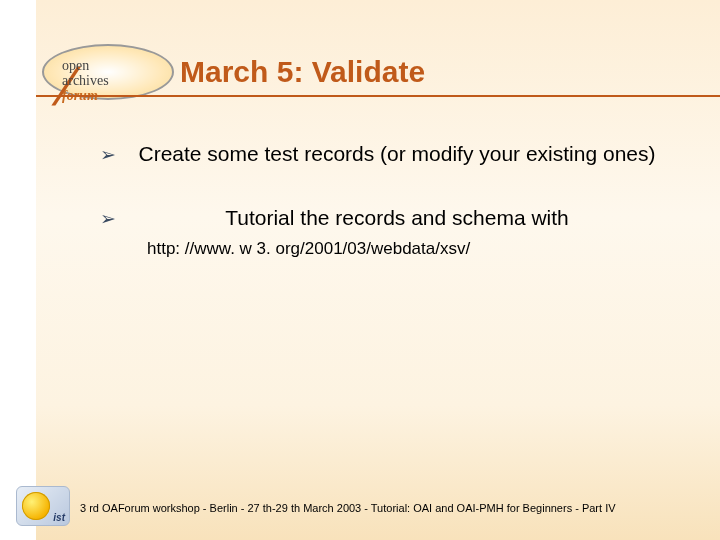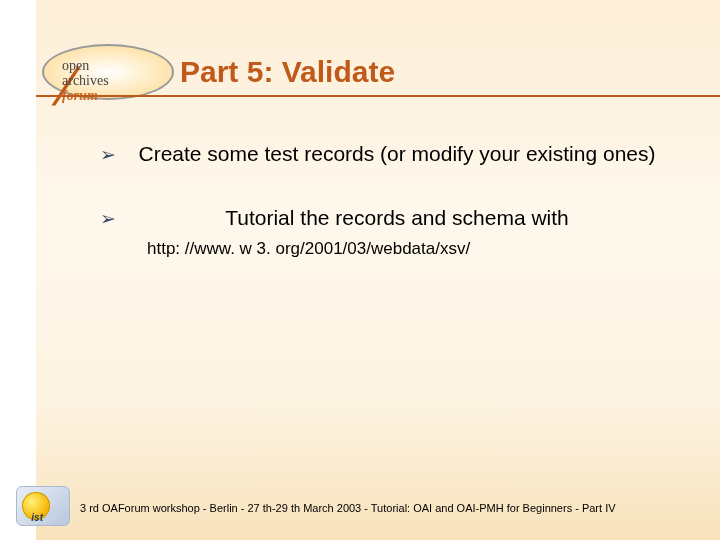--- a/index.html
+++ b/index.html
@@ -53,21 +53,21 @@
     padding-top: 2px;
   }
   .btext { flex: 1 1 auto; text-align: center; }
   .sub-url {
     margin-left: 47px; margin-top: 4px; font-size: 17px;
   }
   .footer {
     position: absolute; left: 80px; bottom: 26px; font-size: 11px; color: #000; margin-top: 12px;
   }
   .footer-logo {
-    position: absolute; left: 16px; bottom: 14px; width: 32px; height: 40px;
+    position: absolute; left: 16px; bottom: 14px; width: 54px; height: 40px;
   }
   .fl-back {
     position: absolute; left: 0; top: 0; width: 54px; height: 40px;
     background: linear-gradient(135deg, #e8eef6, #b9c8de);
     border-radius: 6px; border: 1px solid #aab9cf;
   }
   .fl-circle {
     position: absolute; left: 6px; top: 6px; width: 28px; height: 28px;
     border-radius: 50%; background: radial-gradient(circle at 35% 35%, #fff176, #f6b300 70%);
     box-shadow: 0 0 0 1px #d09a00 inset;
@@ -86,21 +86,21 @@
   <div class="logo">
     <div class="logo-ellipse"></div>
     <div class="logo-slash">/</div>
     <div class="logo-text">
       <div>open</div>
       <div>archives</div>
       <div class="forum">forum</div>
     </div>
   </div>
 
-  <div class="title">Part 5: Validate</div>
+  <div class="title">March 5: Validate</div>
   <div class="title-underline"></div>
 
   <div class="content">
     <div class="bullet-item">
       <div class="arrow">➢</div>
       <div class="btext">Create some test records (or modify your existing ones)</div>
     </div>
     <div class="bullet-item" style="margin-bottom:6px;">
       <div class="arrow">➢</div>
       <div class="btext">Tutorial the records and schema with</div>

